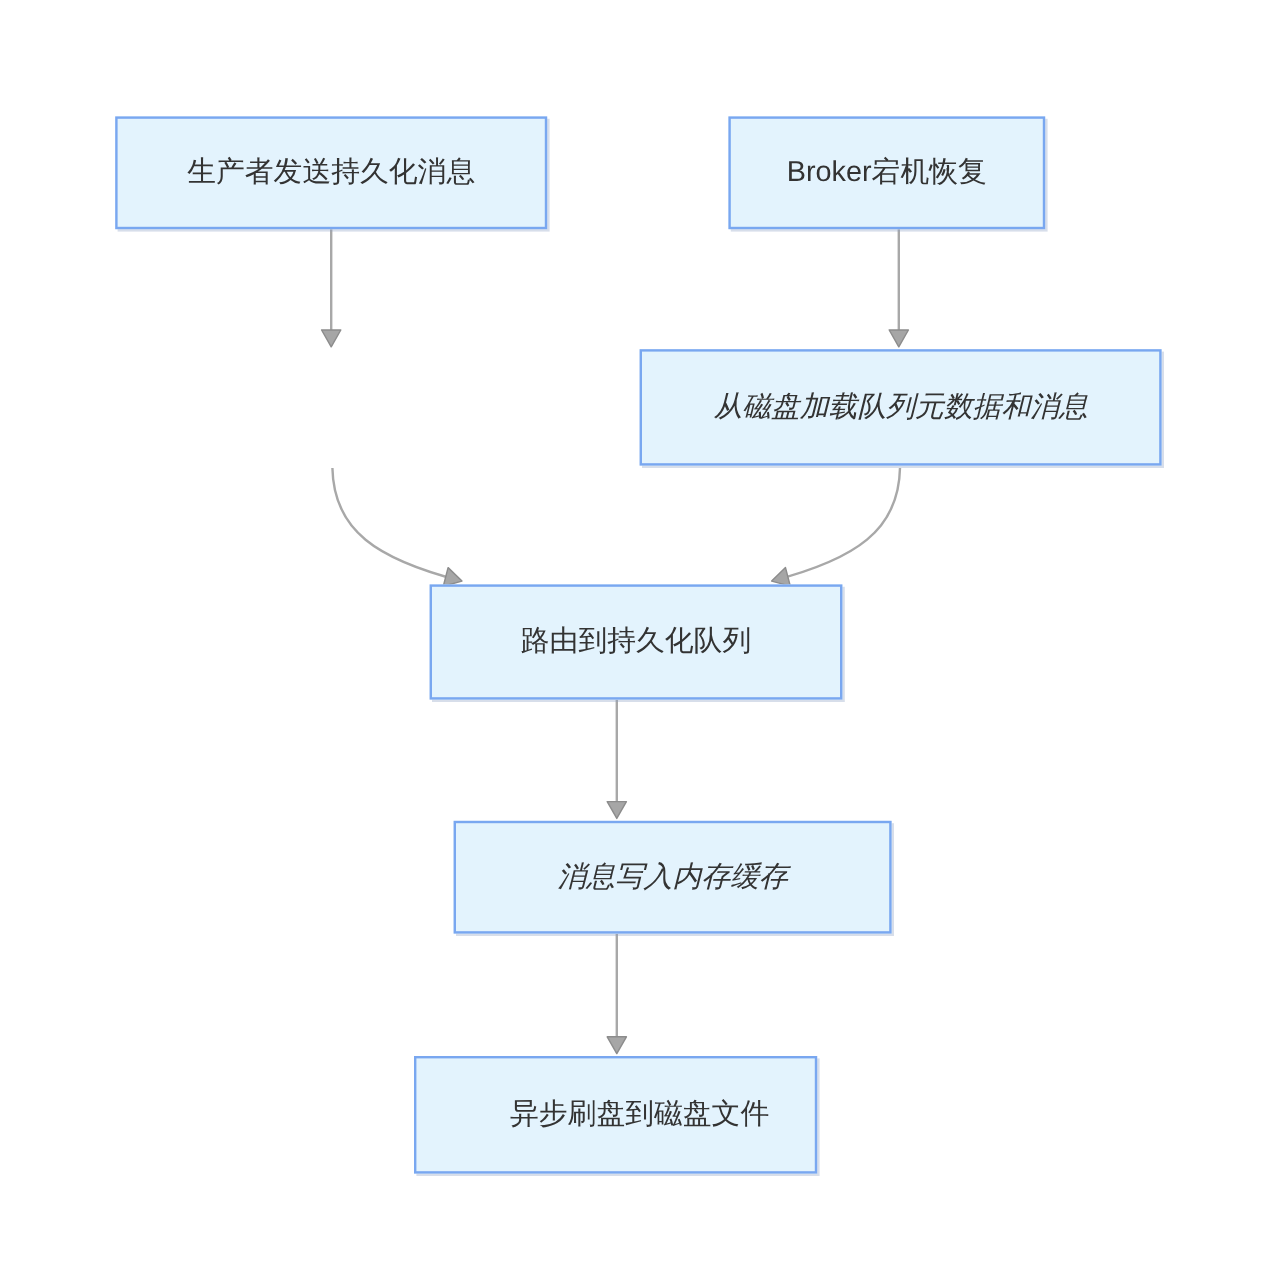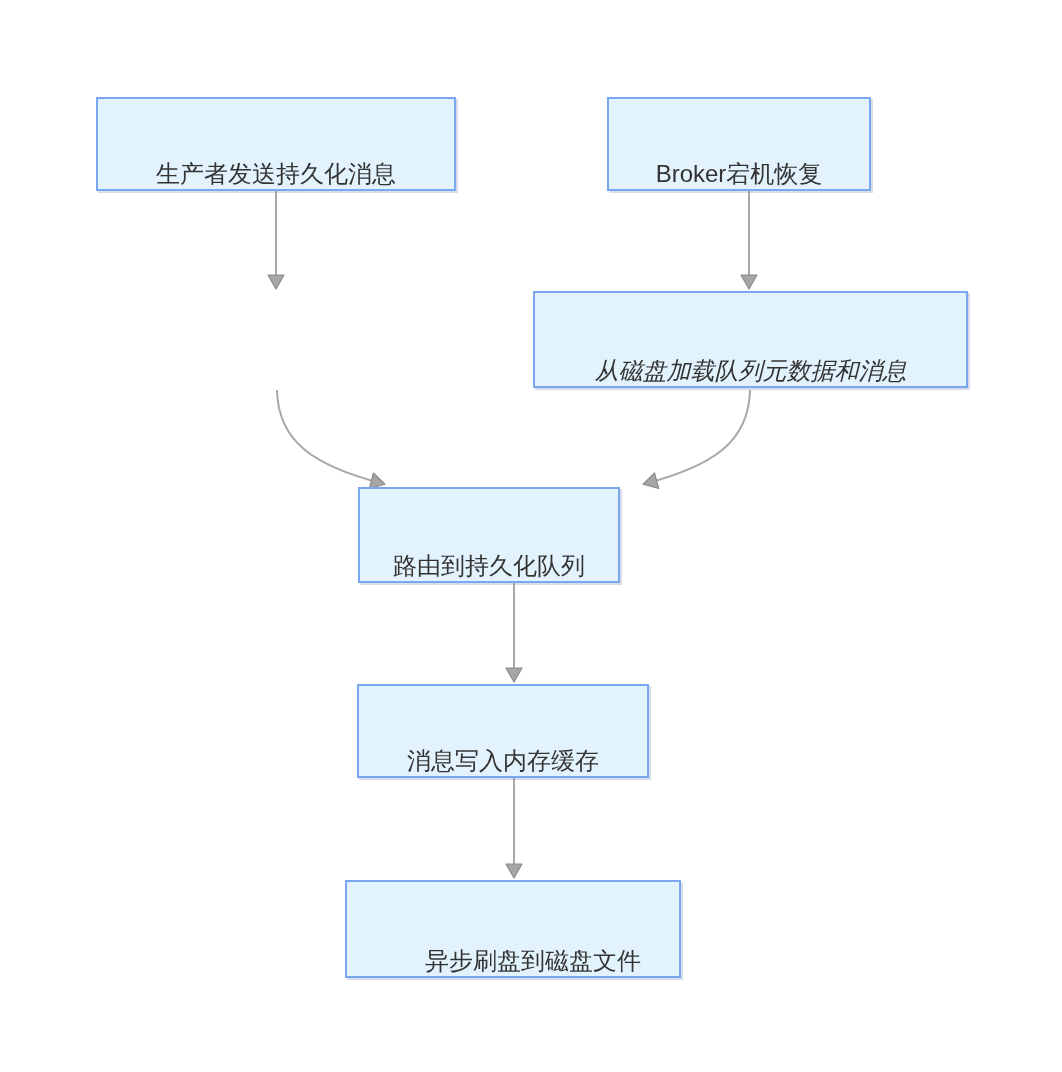--- a/index.html
+++ b/index.html
@@ -43,35 +43,35 @@
     stroke-width: 1.2;
     stroke-linejoin: round;
   }
   .node {
     position: absolute;
     box-sizing: border-box;
     background: var(--node-fill);
     border: 2px solid var(--node-border);
     box-shadow: 2px 2px 0 rgba(140, 160, 195, 0.35);
     display: flex;
-    align-items: flex-end;
+    align-items: center;
     justify-content: center;
     text-align: center;
     font-size: 24px;
     color: var(--node-text);
     line-height: 1.3;
     white-space: nowrap;
   }
   
   .n-producer { left: 96px;  top: 97px;  width: 360px; height: 94px; }
   .n-broker   { left: 607px; top: 97px;  width: 264px; height: 94px; }
   .n-exchange { left: 118px; top: 291px; width: 318px; height: 97px; }
   .n-load     { left: 533px; top: 291px; width: 435px; height: 97px; font-style: italic; }
-  .n-route    { left: 358px; top: 487px; width: 262px; height: 96px; }
-  .n-cache    { left: 357px; top: 684px; width: 292px; height: 94px; }
+  .n-route    { left: 358px; top: 487px; width: 344px; height: 96px; }
+  .n-cache    { left: 378px; top: 684px; width: 365px; height: 94px; font-style: italic; }
   .n-flush    { left: 345px; top: 880px; width: 336px; height: 98px; padding-left: 40px; }
 </style>
 </head>
 <body>
 
 <div class="canvas">
 
   <svg class="edges" width="1062" height="1072" viewBox="0 0 1062 1072" xmlns="http://www.w3.org/2000/svg">
     <defs>
       <marker id="arrow" markerUnits="userSpaceOnUse" markerWidth="22" markerHeight="22" refX="14" refY="9" orient="auto">

